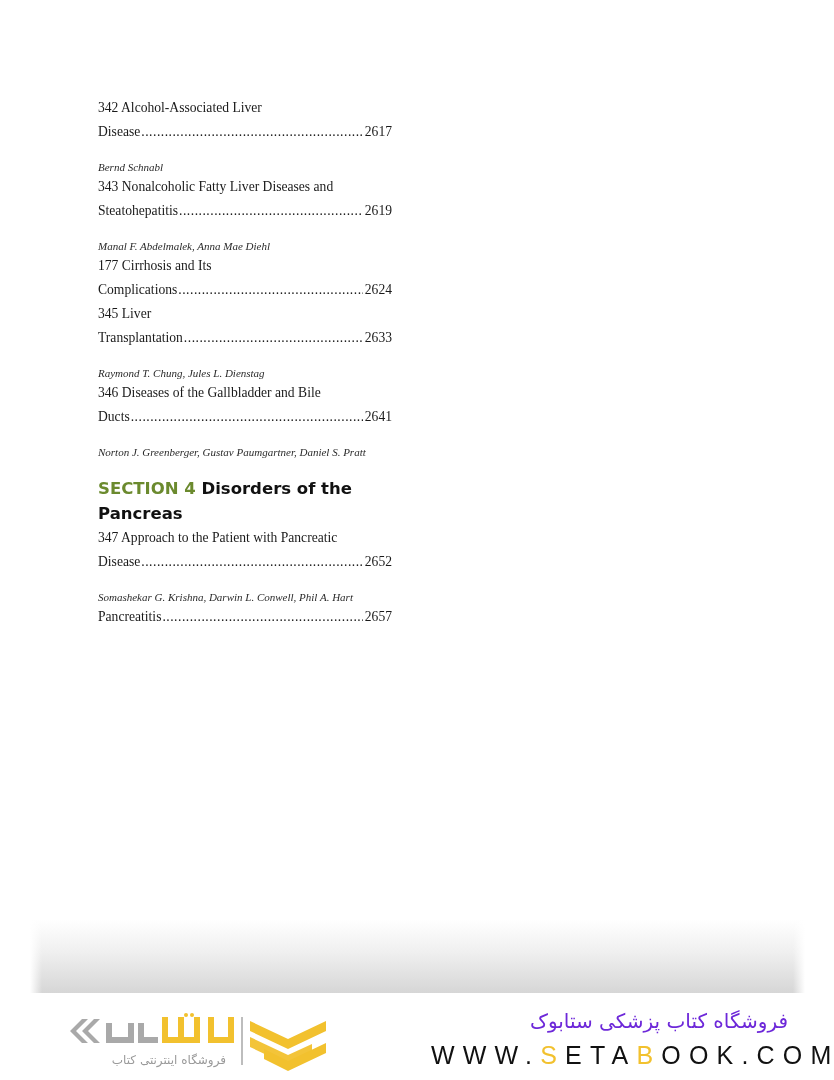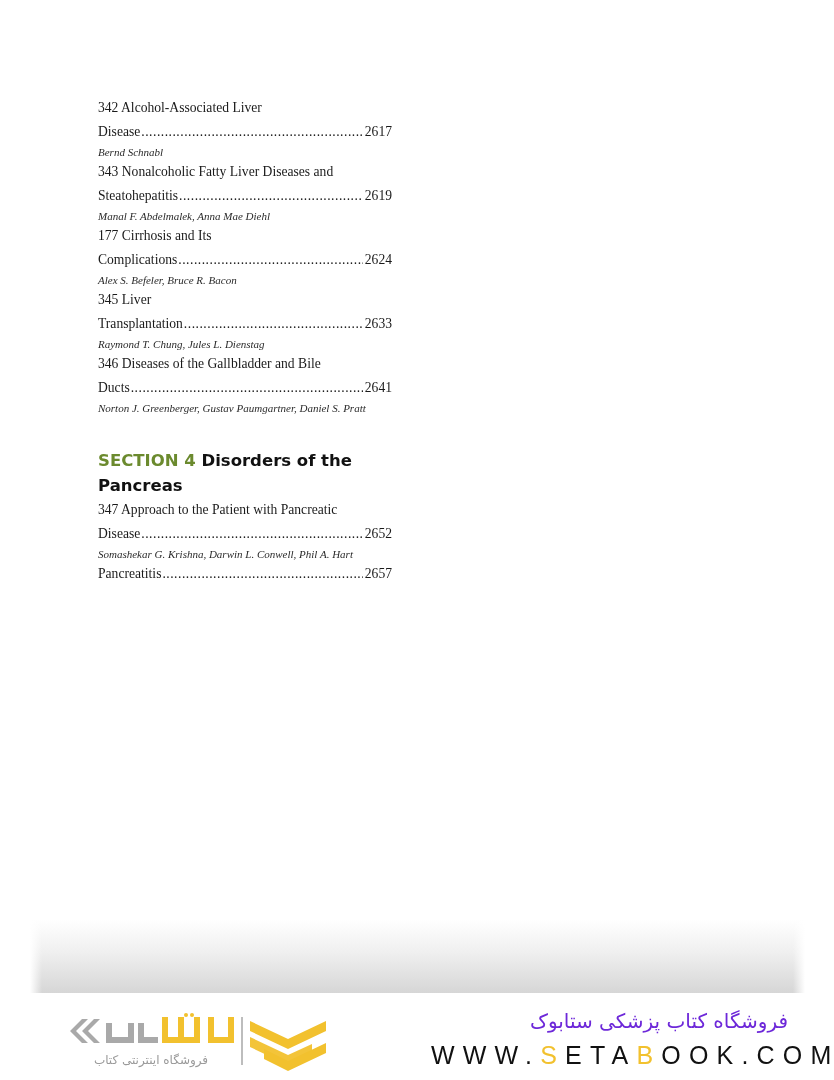--- a/index.html
+++ b/index.html
@@ -14,45 +14,45 @@
   }
   .leader { display: flex; align-items: center; }
   .leader .lt { flex: 0 0 auto; }
   .leader .dots {
     flex: 1 1 auto; overflow: hidden; white-space: nowrap; margin: 0 2px 0 1px;
     letter-spacing: 0.5px;
   }
   .leader .pg { flex: 0 0 auto; }
   .author {
     font-style: italic; font-size: 11px; line-height: 16px; height: 16px;
-    color: #2a2a2a; margin-top: 0px;
+    color: #2a2a2a; margin-top: 15px;
   }
   .section-head {
-    margin-top: 32px;
+    margin-top: 16px;
     font-family: "DejaVu Sans", sans-serif; font-weight: bold;
     font-size: 16.5px; line-height: 25px; color: #111;
   }
   .section-head .sec { color: #6b8a2e; }
   .fade {
     position: absolute; left: 30px; top: 920px; width: 775px; height: 73px;
     background: linear-gradient(to bottom, #ffffff 0%, #efefef 45%, #d6d6d6 100%);
   }
   .fade::before, .fade::after {
     content: ""; position: absolute; top: 0; bottom: 0; width: 12px;
   }
   .fade::before { left: 0; background: linear-gradient(to right, #ffffff, rgba(255,255,255,0)); }
   .fade::after { right: 0; background: linear-gradient(to left, #ffffff, rgba(255,255,255,0)); }
   .footer { position: absolute; left: 0; top: 995px; width: 834px; height: 85px; }
   .logo-mark { position: absolute; left: 250px; top: 20px; width: 76px; height: 58px; }
   .logo-divider { position: absolute; left: 241px; top: 22px; width: 2px; height: 48px; background: #bdbdbd; }
   .logo-word {
     position: absolute; left: 68px; top: 18px; width: 168px; height: 36px;
   }
   .logo-sub {
-    position: absolute; left: 76px; top: 58px; width: 150px; text-align: center;
+    position: absolute; left: 76px; top: 58px; width: 150px; text-align: right;
     font-family: "DejaVu Sans", sans-serif; font-size: 12px; color: #9a9a9a; direction: rtl;
   }
   .shop-fa {
     position: absolute; right: 46px; top: 14px;
     font-family: "DejaVu Sans", sans-serif; font-size: 20px; color: #6d28d9; direction: rtl;
   }
   .shop-url {
     position: absolute; left: 431px; top: 46px;
     font-family: "Liberation Sans", sans-serif; font-size: 25px; letter-spacing: 8.2px; color: #111;
   }
@@ -78,21 +78,20 @@
     <span class="pg">2619</span>
   </div>
   <div class="author">Manal F. Abdelmalek, Anna Mae Diehl</div>
 
   <div class="line">177 Cirrhosis and Its</div>
   <div class="line leader">
     <span class="lt">Complications</span>
     <span class="dots">........................................................................................................</span>
     <span class="pg">2624</span>
   </div>
-  <div class="author">Alex S. Befeler, Bruce R. Bacon</div>
 
   <div class="line">345 Liver</div>
   <div class="line leader">
     <span class="lt">Transplantation</span>
     <span class="dots">........................................................................................................</span>
     <span class="pg">2633</span>
   </div>
   <div class="author">Raymond T. Chung, Jules L. Dienstag</div>
 
   <div class="line">346 Diseases of the Gallbladder and Bile</div>

